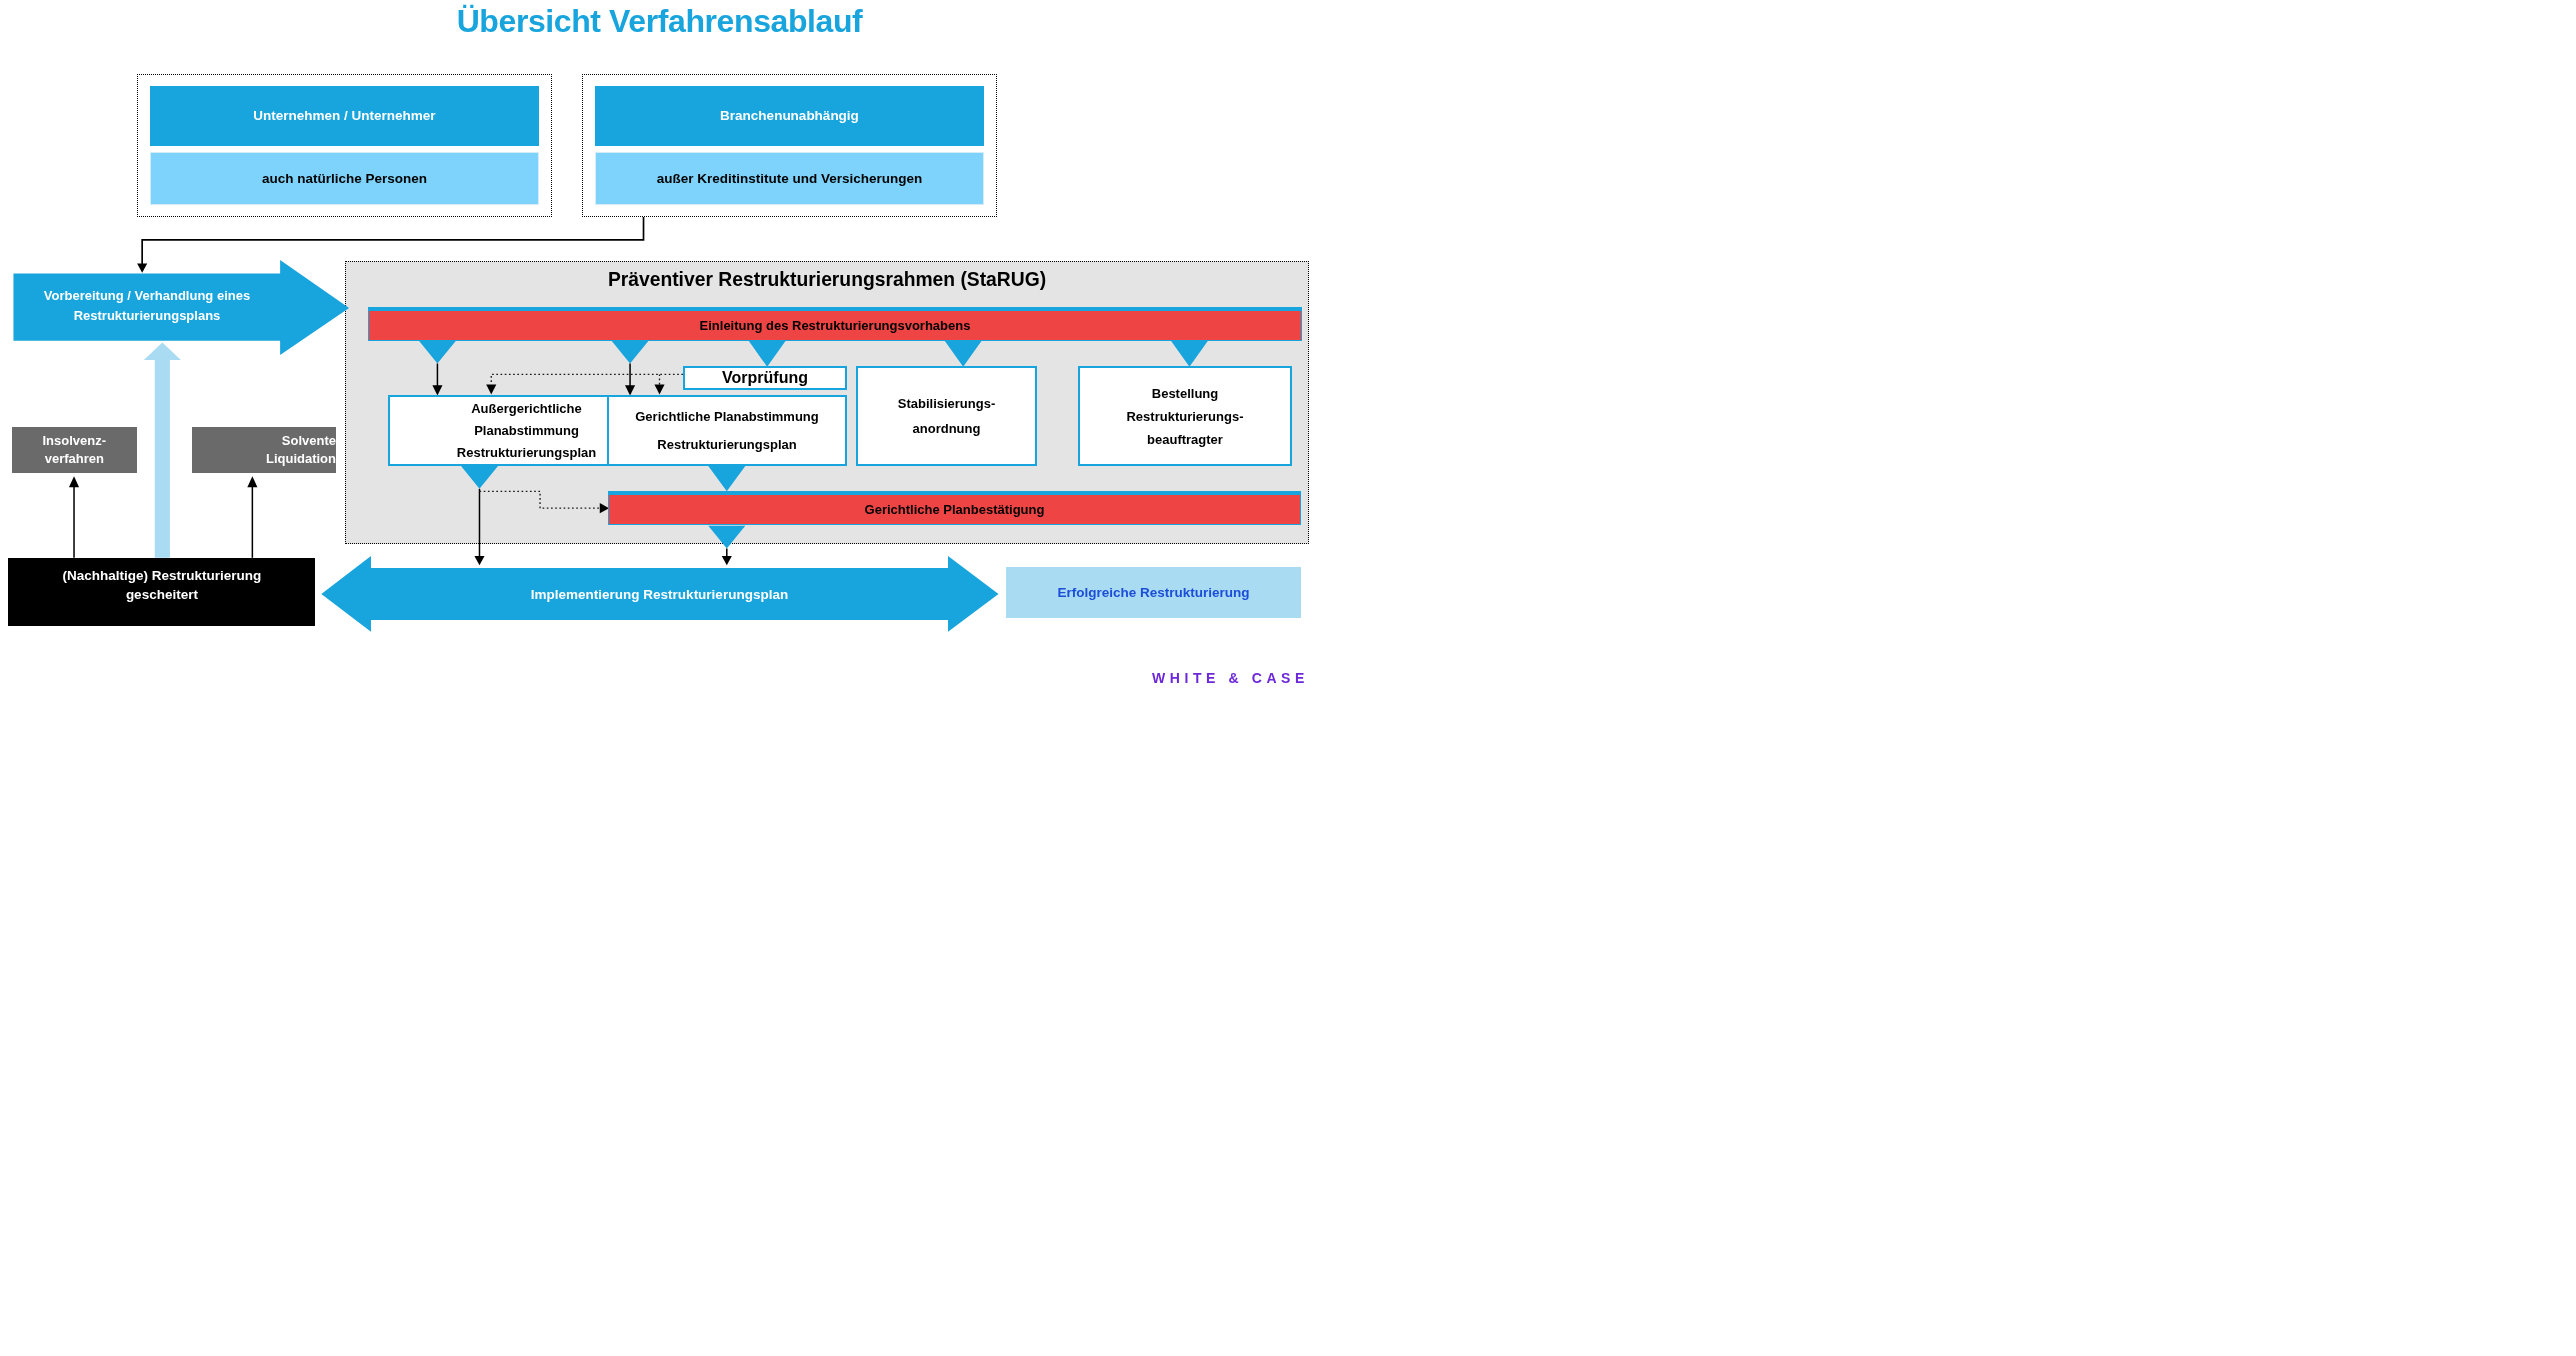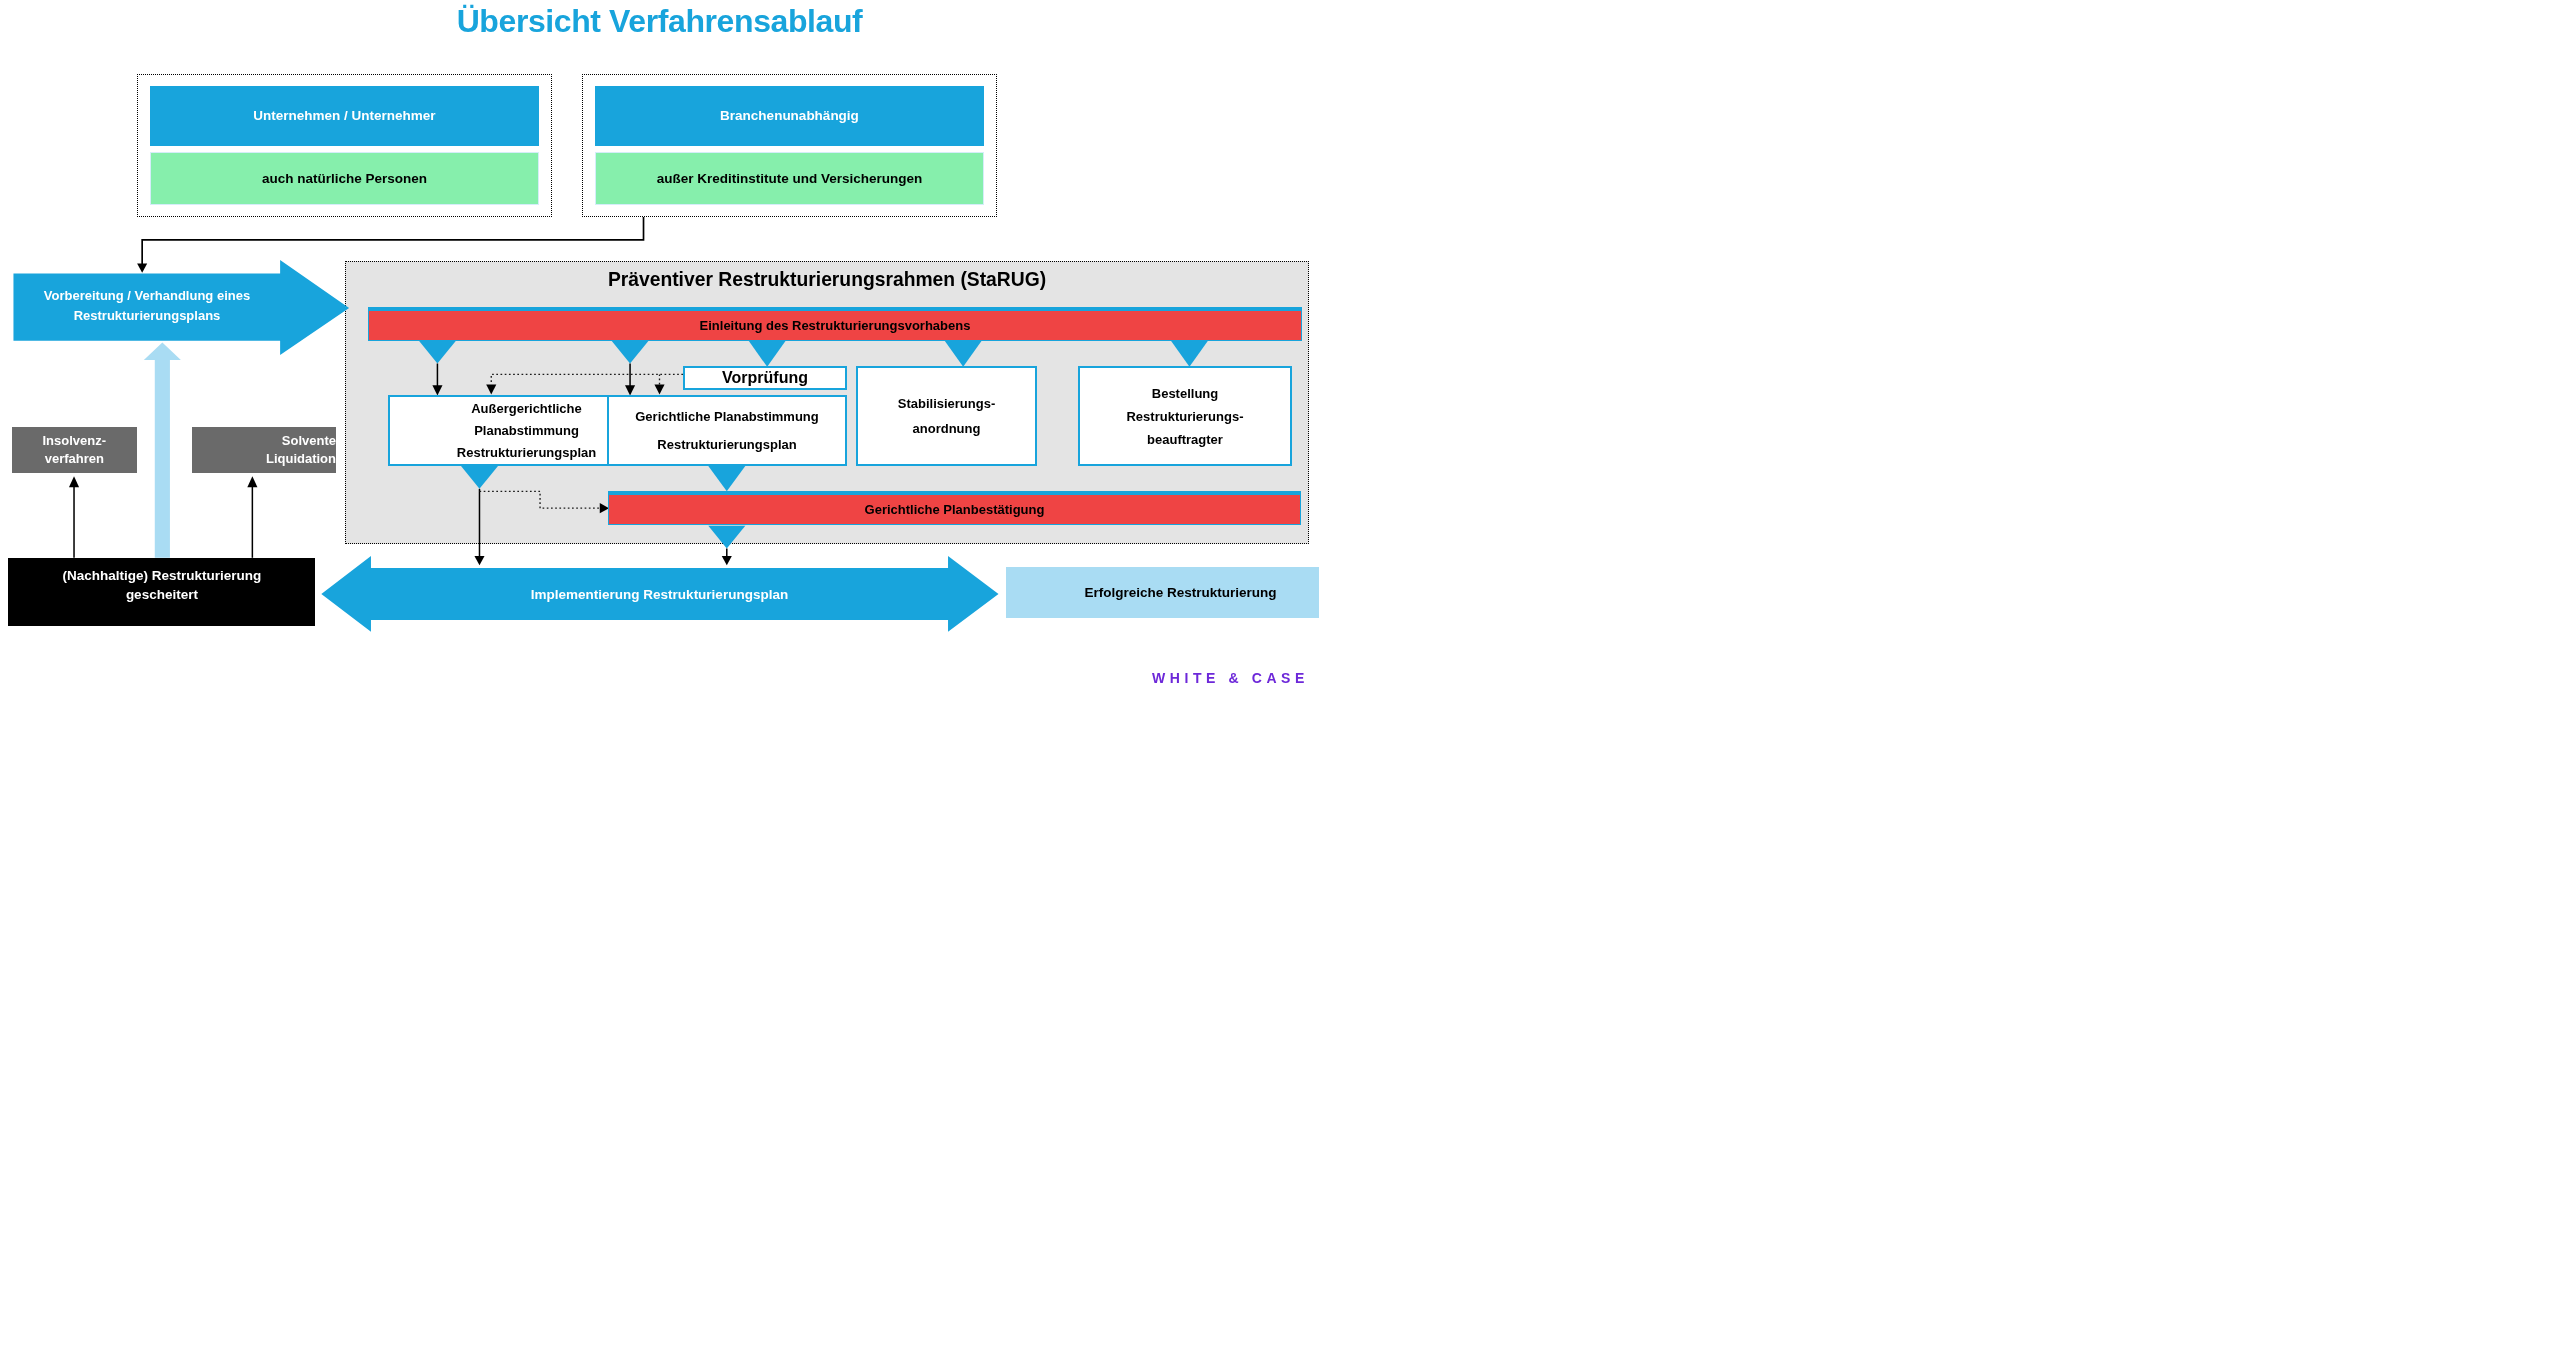--- a/index.html
+++ b/index.html
@@ -14,21 +14,21 @@
   }
   .dotted-container{
     border:1.7px dotted #000;background:#fff;box-sizing:border-box;padding:11px 11.8px;
     display:flex;flex-direction:column;gap:5.9px;
   }
   .hdr{
     height:61px;background:#18A4DC;color:#fff;font-weight:bold;font-size:13.5px;
     display:flex;align-items:center;justify-content:center;
   }
   .sub{
-    height:54px;background:#86efac;border:1.7px solid #D5EDF9;box-sizing:border-box;
+    height:54px;background:#7dd3fc;border:1.7px solid #D5EDF9;box-sizing:border-box;
     color:#000;font-weight:bold;font-size:13.5px;
     display:flex;align-items:center;justify-content:center;
   }
   #panel{
     left:345px;top:261px;width:964px;height:283px;box-sizing:border-box;
     background:#E4E4E4;border:1.7px dotted #000;
   }
   #panel-title{
     left:345px;top:269px;width:964px;text-align:center;
     font-size:19.3px;font-weight:bold;color:#000;
@@ -51,22 +51,22 @@
     left:8.4px;top:558px;width:307px;height:68px;background:#000;color:#fff;
     font-weight:bold;font-size:13.5px;text-align:center;line-height:19.3px;
     display:flex;flex-direction:column;justify-content:center;
     padding-bottom:13.5px;box-sizing:border-box;
   }
   #impl-label{
     left:371px;top:568px;width:577px;height:52px;color:#fff;font-weight:bold;font-size:13.5px;
     display:flex;align-items:center;justify-content:center;
   }
   #erfolg{
-    left:1006px;top:567px;width:295px;height:51px;background:#A9DCF3;color:#000000;
-    font-weight:bold;font-size:13.5px;display:flex;align-items:center;justify-content:center;padding-left:27px;
+    left:1006px;top:567px;width:295px;height:51px;background:#A9DCF3;color:#1d4ed8;
+    font-weight:bold;font-size:13.5px;display:flex;align-items:center;justify-content:center;
   }
   #prep-label{
     left:13.5px;top:272px;width:267px;height:67px;color:#fff;font-weight:bold;font-size:13px;
     text-align:center;line-height:19.3px;
     display:flex;flex-direction:column;align-items:center;justify-content:center;
   }
   #vorpruefung{
     left:683px;top:366px;width:164px;height:24.4px;background:#fff;
     border:2.5px solid #18A4DC;box-sizing:border-box;font-size:16px;font-weight:bold;color:#000;
     display:flex;align-items:center;justify-content:center;

